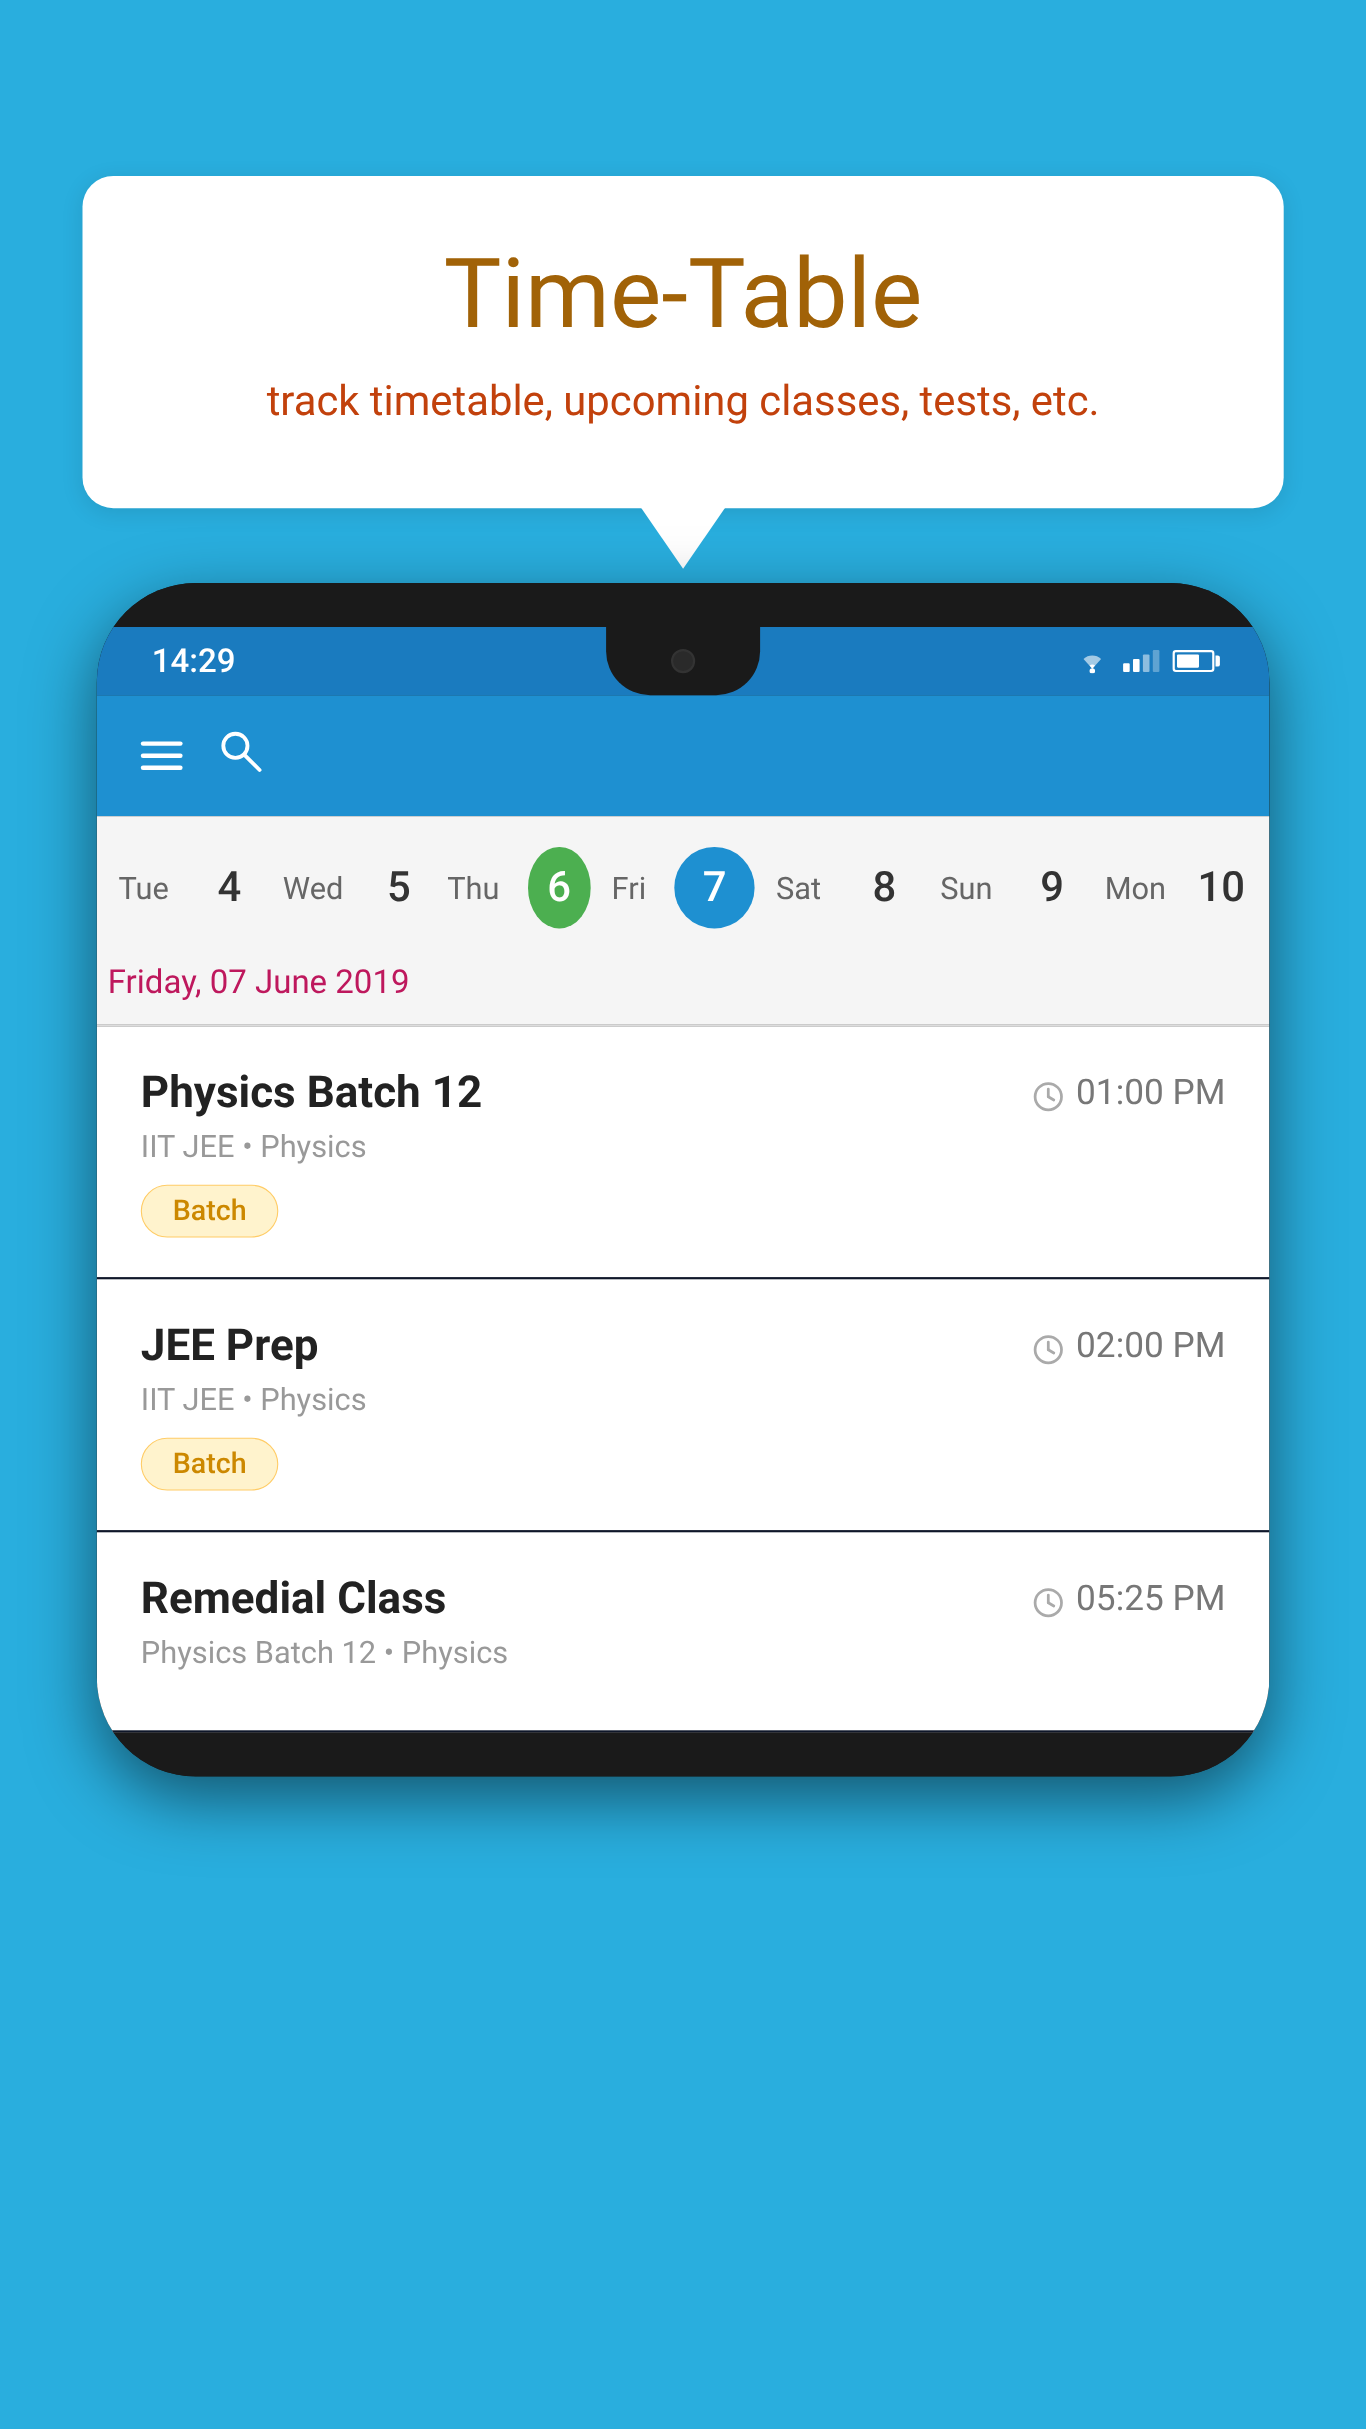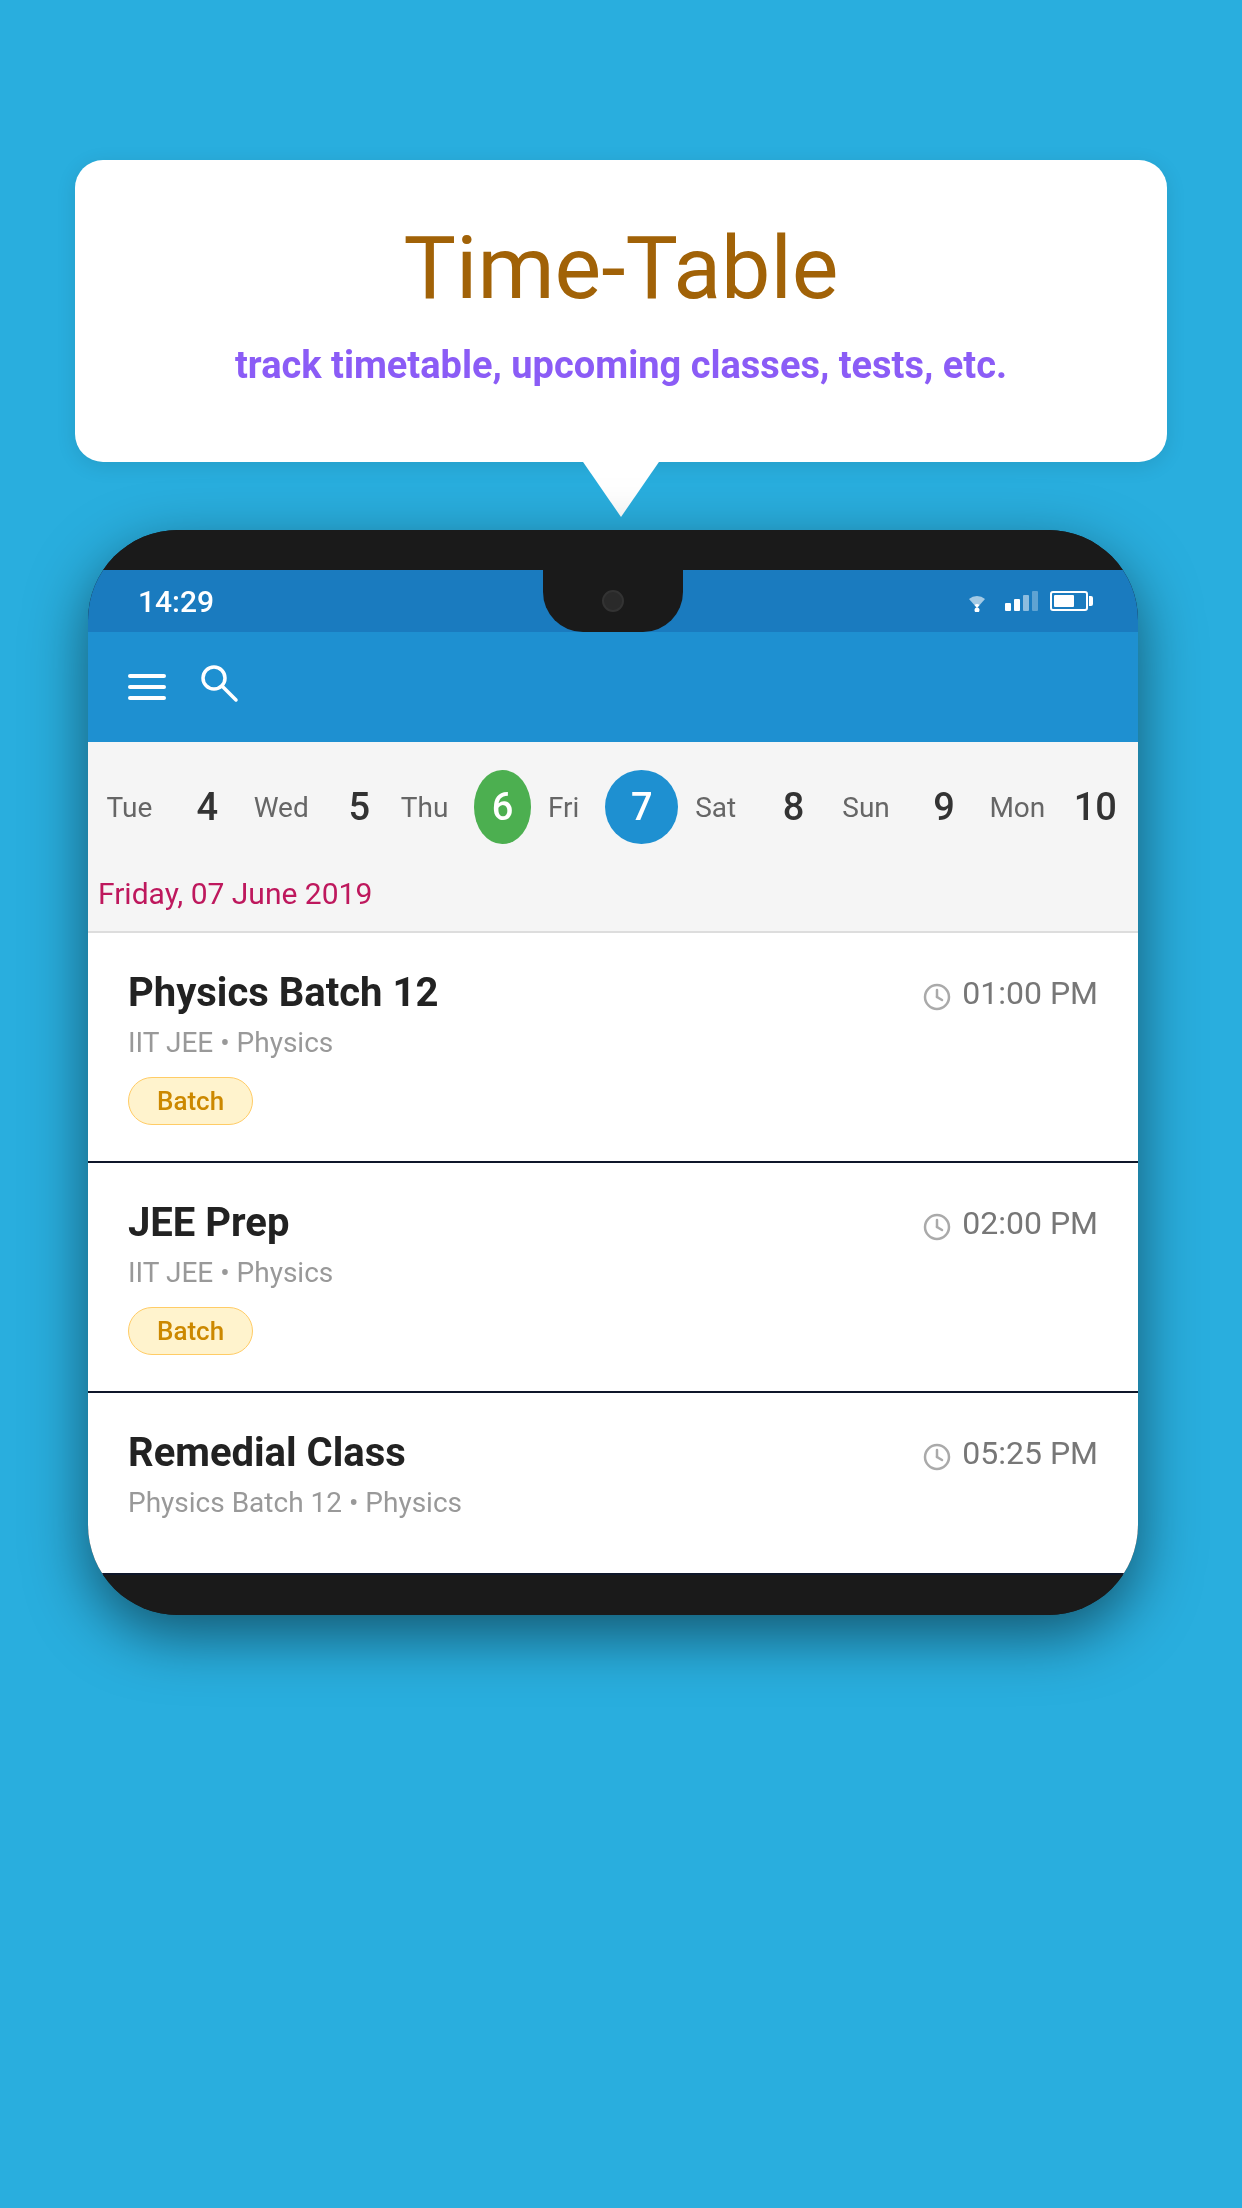--- a/index.html
+++ b/index.html
@@ -47,32 +47,32 @@
     .speech-bubble-title {
       font-size: 88px;
       color: #a16207;
       font-weight: 400;
       line-height: 1.1;
       margin-bottom: 22px;
     }
 
     .speech-bubble-subtitle {
       font-size: 38px;
-      color: #8b5cf6;
-      font-weight: 700;
+      color: #c2410c;
+      font-weight: 400;
       line-height: 1.4;
       text-align: center;
     }
 
     
     .phone-wrapper {
       position: absolute;
       top: 530px;
       left: 88px;
-      right: 104px;
+      right: 88px;
     }
 
     .phone-frame {
       background: #1a1a1a;
       border-radius: 90px;
       padding: 0;
       position: relative;
       overflow: hidden;
       box-shadow: 0 20px 60px rgba(0,0,0,0.5);
     }

